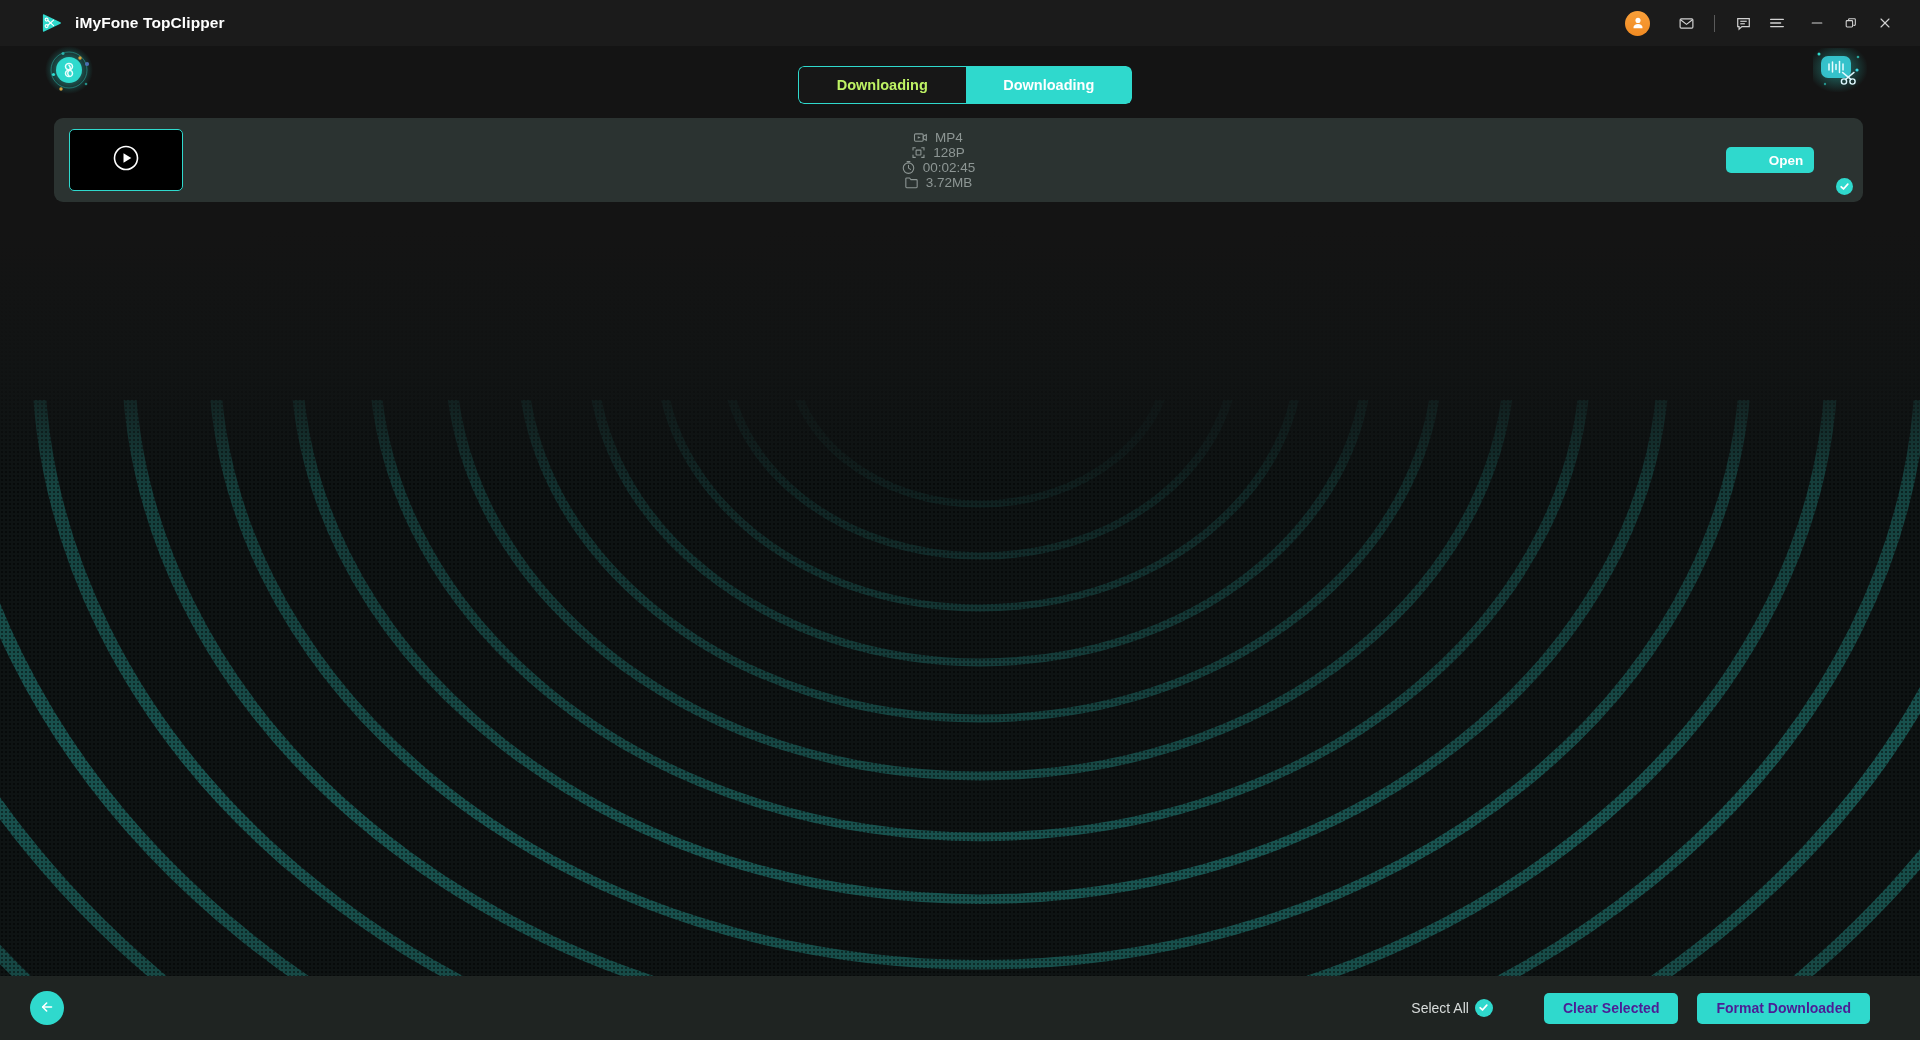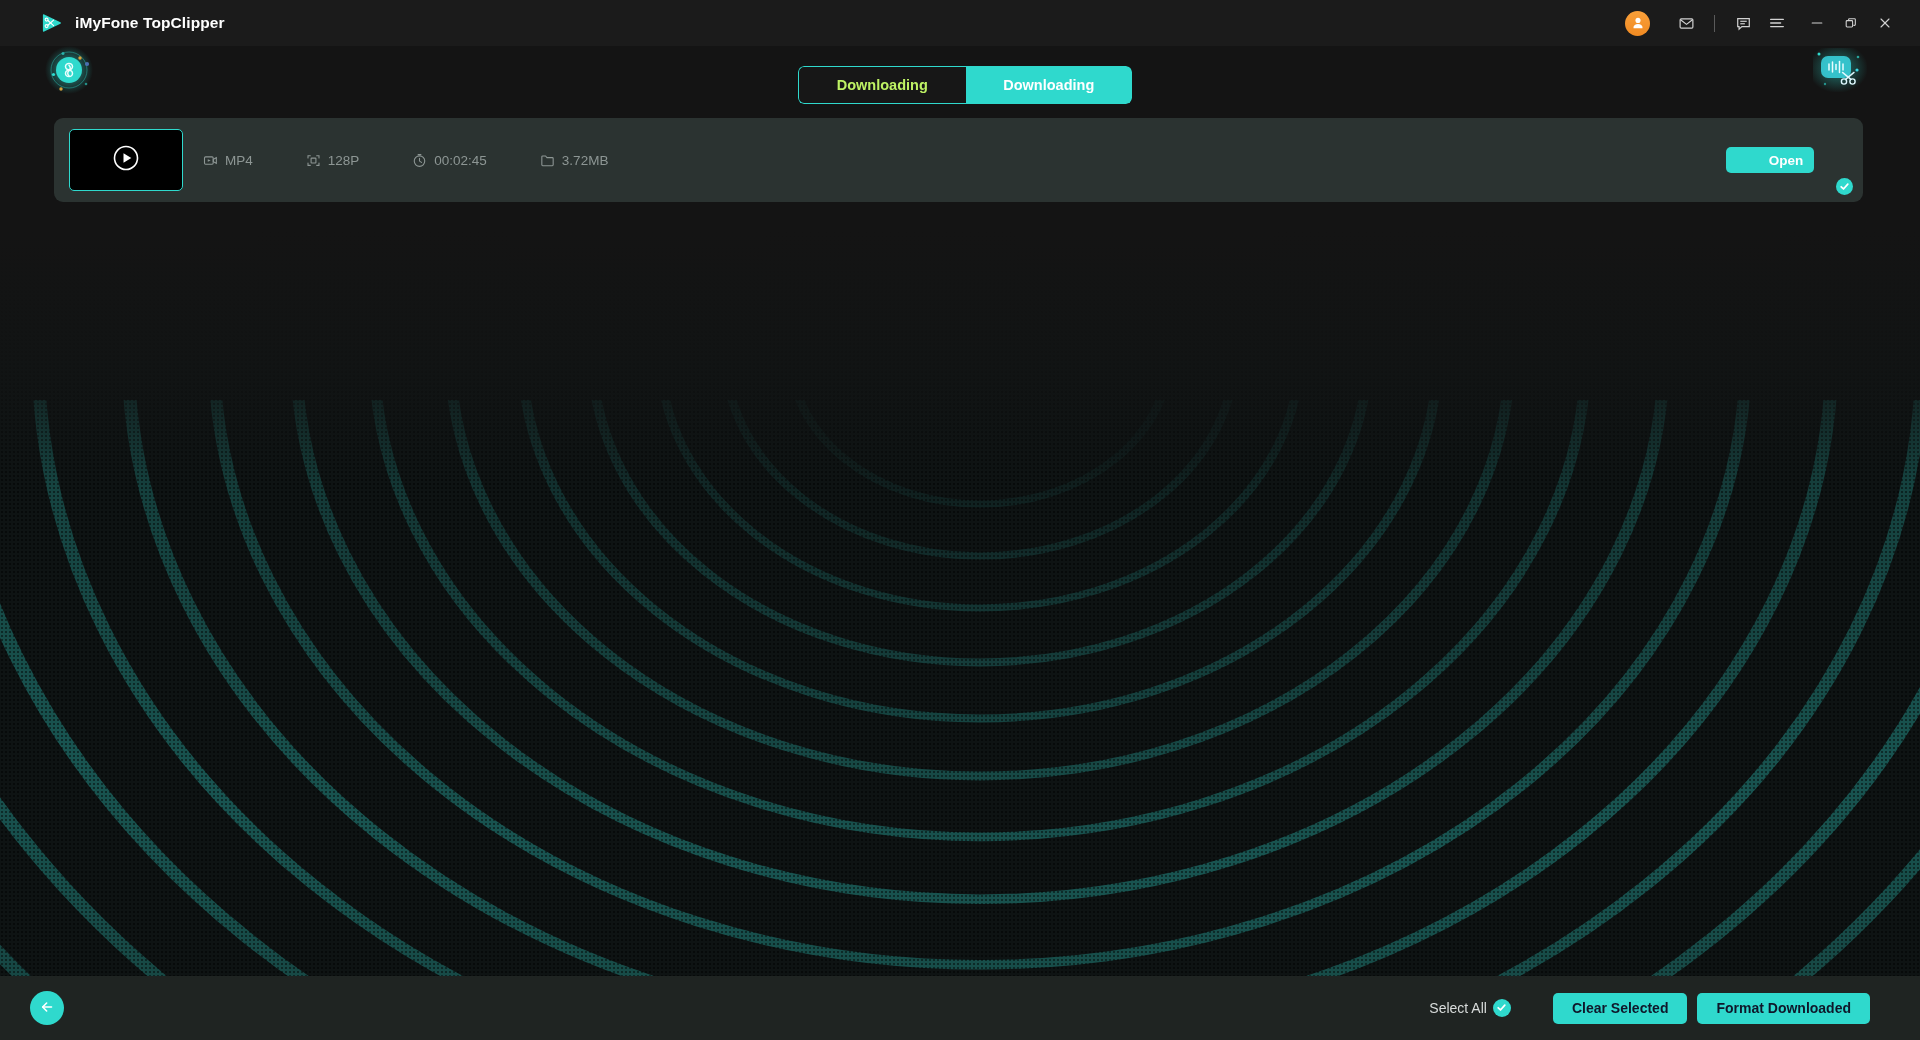--- a/index.html
+++ b/index.html
@@ -146,21 +146,21 @@
     border-left:6px solid #ffffff;
     border-top:3.6px solid transparent;
     border-bottom:3.6px solid transparent;
     margin-left:1.5px;
   }
   .vtitle {
     font-size:14.5px; color:#f2f2f2;
     white-space:nowrap; overflow:hidden; text-overflow:ellipsis;
     max-width:1100px;
   }
-  .meta { display:flex; align-items:center; }
+  .meta { display:flex; align-items:center;flex-direction:column; }
   .meta-item {
     display:flex; align-items:center; gap:7px;
     color:#8d9694; font-size:13.5px;
     margin-right:53px;
   }
   .meta-item svg { display:block; flex:0 0 auto; }
   .open-btn {
     margin-left:auto; margin-right:49px;
     width:88px; height:26px;
     background:#2fd9cd; color:#ffffff;
@@ -203,27 +203,27 @@
     margin-right:32px; cursor:pointer;
   }
   .select-all-label { font-size:14px; color:#d8dcdb; }
   .sa-check {
     width:18px; height:18px; border-radius:50%;
     background:#2fd9cd;
     display:flex; align-items:center; justify-content:center;
   }
   .ftr-btn {
     height:31px;
-    background:#2fd9cd; color:#0f172a;
+    background:#2fd9cd; color:#4c1d95;
     border:none; border-radius:5px;
     font-family:"Liberation Sans", sans-serif;
     font-size:14px; font-weight:bold;
     cursor:pointer;
     padding:0 19px;
-    margin-left:10px;
+    margin-left:19px;
   }
 </style>
 </head>
 <body>
 
 <div class="app">
 
   <div class="bgart">
     <svg viewBox="0 0 1920 760" preserveAspectRatio="none" aria-hidden="true">
       <defs>

